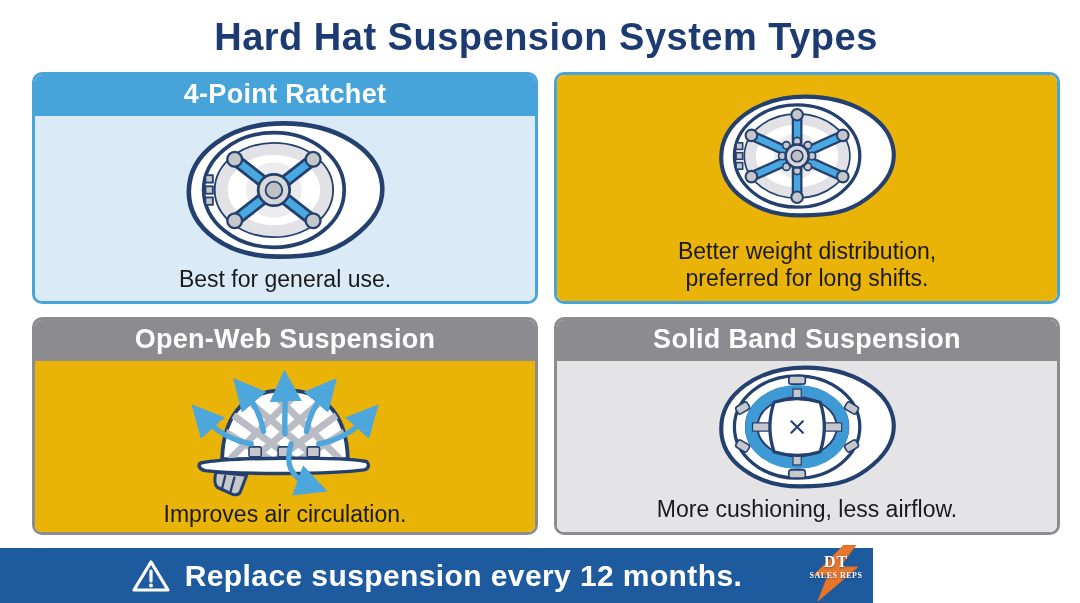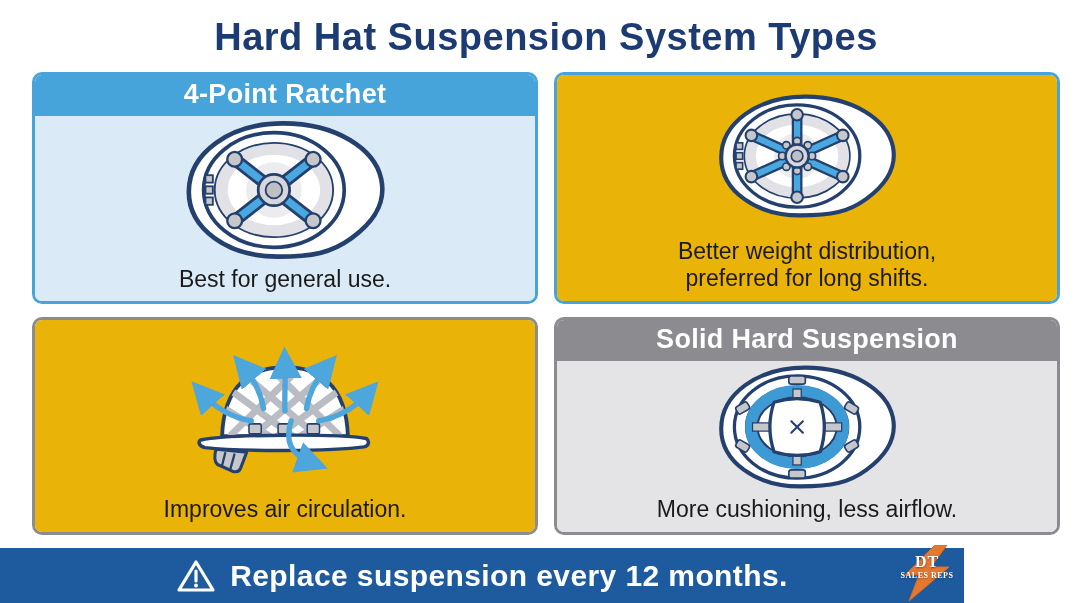--- a/index.html
+++ b/index.html
@@ -38,21 +38,21 @@
     flex:1;display:flex;flex-direction:column;align-items:center;
     justify-content:flex-end;background:#eab308;padding-bottom:10px;
   }
   .illus{flex:1;display:flex;align-items:center;justify-content:center;width:100%;}
   .desc{
     color:var(--text-dark);font-size:23px;font-weight:500;text-align:center;
     line-height:1.15;margin-top:2px;
   }
   .desc.narrow{max-width:340px;}
   .footer{
-    position:absolute;left:0;bottom:0;width:964px;height:55px;
+    position:absolute;left:0;bottom:0;width:873px;height:55px;
     background:var(--footer-blue);display:flex;align-items:center;justify-content:center;
   }
   .footer-msg{
     color:#fff;font-size:30px;font-weight:800;letter-spacing:.4px;margin-left:14px;
   }
   .logo{
     position:absolute;right:1px;bottom:2px;width:72px;height:56px;
   }
   .logo-text{
     position:absolute;left:0;top:9px;width:72px;text-align:center;
@@ -135,20 +135,21 @@
             </g>
             <circle cx="108" cy="80" r="14" fill="#d7d7db" stroke="#24406e" stroke-width="3"></circle>
             <circle cx="108" cy="80" r="7" fill="#bfc0c4" stroke="#24406e" stroke-width="2"></circle>
           </svg>
         </div>
         <p class="desc narrow">Better weight distribution, preferred for long shifts.</p>
       </div>
     </section>
 
     <section class="panel gray">
+      <div class="panel-header">Open-Web Suspension</div>
       <div class="panel-body">
         <div class="illus">
           <svg width="300" height="138" viewBox="0 0 300 180">
             <defs>
               <marker id="arrA" markerWidth="6" markerHeight="6" refX="3" refY="3" orient="auto">
                 <path d="M0,0 L6,3 L0,6 Z" fill="#4da6dc"></path>
               </marker>
               <clipPath id="domeClip">
                 <path d="M68,128 C70,62 105,38 150,38 C195,38 230,62 232,128 Z"></path>
               </clipPath>
@@ -174,21 +175,21 @@
               <path d="M194,108 C218,104 240,92 258,72"></path>
               <path d="M158,108 C150,134 156,152 186,163"></path>
             </g>
           </svg>
         </div>
         <p class="desc">Improves air circulation.</p>
       </div>
     </section>
 
     <section class="panel gray tint">
-      <div class="panel-header">Solid Hard Suspension</div>
+      <div class="panel-header">Solid Band Suspension</div>
       <div class="panel-body">
         <div class="illus">
           <svg width="214" height="132" viewBox="0 0 240 160">
             <path d="M118,8 C60,8 16,40 16,82 C16,122 58,152 112,152 C150,152 170,148 192,132 C214,116 230,96 224,68 C217,36 176,8 118,8 Z" fill="#ffffff" stroke="#24406e" stroke-width="5" stroke-linejoin="round"></path>
             <ellipse cx="108" cy="80" rx="76" ry="62" fill="#ffffff" stroke="#24406e" stroke-width="4"></ellipse>
             <ellipse cx="108" cy="80" rx="62" ry="49" fill="#eef2f7" stroke="#24406e" stroke-width="2.5"></ellipse>
             <ellipse cx="108" cy="80" rx="56" ry="44" fill="none" stroke="#3e9ad4" stroke-width="14"></ellipse>
             <ellipse cx="108" cy="80" rx="48" ry="36" fill="#ffffff" stroke="#24406e" stroke-width="2.5"></ellipse>
             <g fill="#c6c7cb" stroke="#24406e" stroke-width="2">
               <rect x="98" y="18" width="20" height="10" rx="3"></rect>

